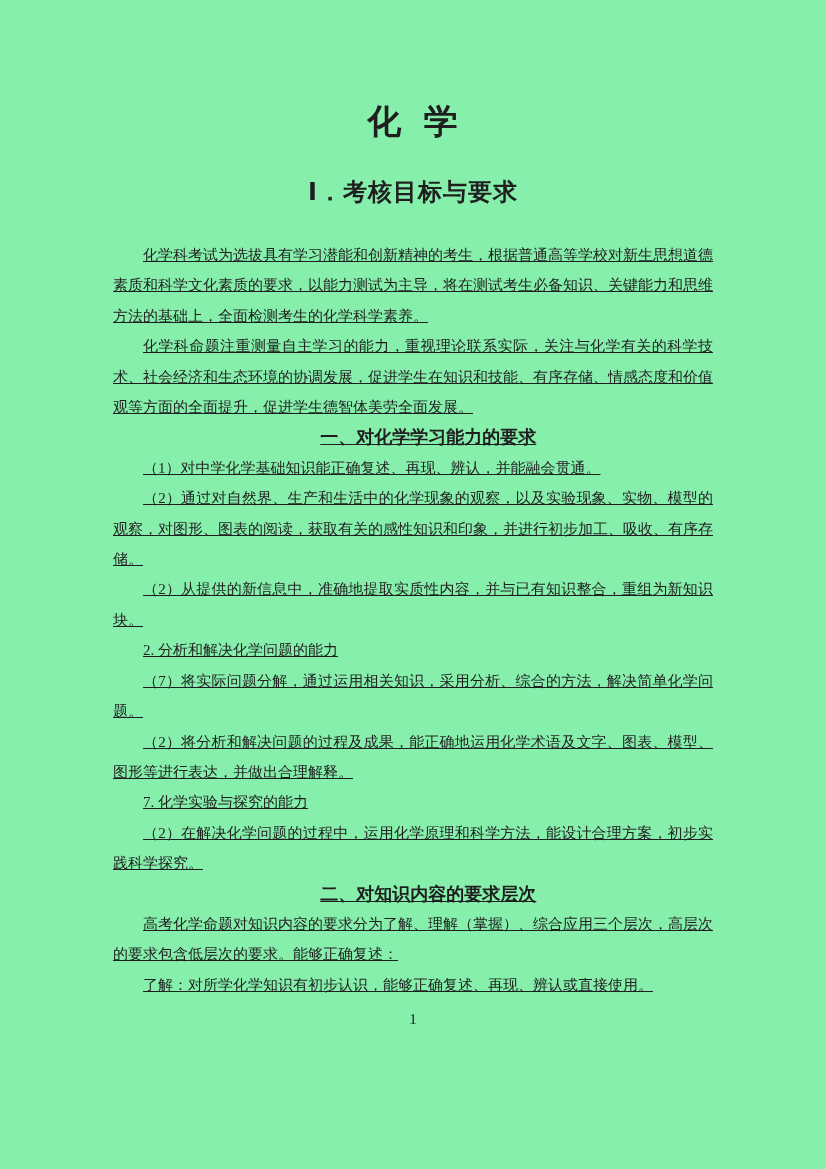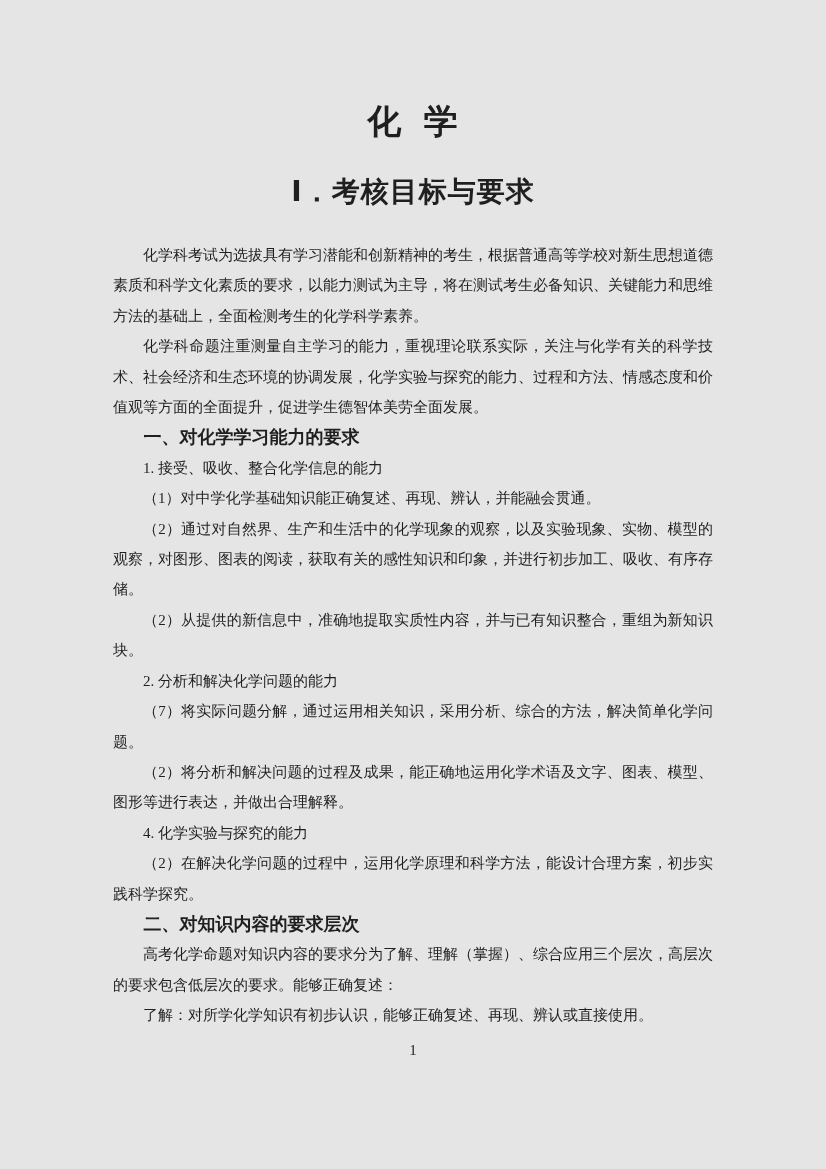--- a/index.html
+++ b/index.html
@@ -4,91 +4,91 @@
 <style>
   html, body {
     margin: 0;
     padding: 0;
     background: #ffffff;
   }
   .page {
     position: relative;
     width: 826px;
     height: 1169px;
-    background: #e5e5e5;
+    background: #86efac;
     overflow: hidden;
     color: #1f1f1f;
     font-family: "Liberation Serif", "DejaVu Serif", serif;
   }
   .doc-title {
     margin: 0;
     padding-top: 101px;
     text-align: center;
     font-size: 34px;
     line-height: 42px;
     font-weight: bold;
     word-spacing: 12px;
     letter-spacing: 1px;
   }
   .section-heading {
     margin: 33px 0 0 0;
     text-align: center;
-    font-size: 28px;
+    font-size: 24px;
     line-height: 32px;
     font-weight: bold;
     font-family: "Liberation Sans", "DejaVu Sans", sans-serif;
     letter-spacing: 1px;
   }
   .doc-body {
     width: 600px;
     margin: 32px auto 10px auto;
+    text-decoration: underline;
   }
   .doc-body p {
     margin: 0;
     font-size: 15px;
     line-height: 30.4px;
     text-align: justify;
     text-justify: inter-ideograph;
     text-indent: 2em;
     word-break: break-all;
   }
   .doc-body p.sub-heading {
     font-family: "Liberation Sans", "DejaVu Sans", sans-serif;
     font-weight: bold;
     font-size: 18px;
-    text-align: left;
+    text-align: center;
     text-indent: 1.7em;
   }
   .page-number {
     margin-top: 1px;
     text-align: center;
     font-size: 15px;
     line-height: 18px;
   }
 </style>
 </head>
 <body>
 
 <div class="page">
   <h1 class="doc-title">化 学</h1>
 
   <h2 class="section-heading">Ⅰ．考核目标与要求</h2>
 
   <div class="doc-body" id="doc-body">
       <p class="para">化学科考试为选拔具有学习潜能和创新精神的考生，根据普通高等学校对新生思想道德素质和科学文化素质的要求，以能力测试为主导，将在测试考生必备知识、关键能力和思维方法的基础上，全面检测考生的化学科学素养。</p>
-      <p class="para">化学科命题注重测量自主学习的能力，重视理论联系实际，关注与化学有关的科学技术、社会经济和生态环境的协调发展，化学实验与探究的能力、过程和方法、情感态度和价值观等方面的全面提升，促进学生德智体美劳全面发展。</p>
+      <p class="para">化学科命题注重测量自主学习的能力，重视理论联系实际，关注与化学有关的科学技术、社会经济和生态环境的协调发展，促进学生在知识和技能、有序存储、情感态度和价值观等方面的全面提升，促进学生德智体美劳全面发展。</p>
       <p class="sub-heading">一、对化学学习能力的要求</p>
-      <p class="para">1. 接受、吸收、整合化学信息的能力</p>
       <p class="para">（1）对中学化学基础知识能正确复述、再现、辨认，并能融会贯通。</p>
       <p class="para">（2）通过对自然界、生产和生活中的化学现象的观察，以及实验现象、实物、模型的观察，对图形、图表的阅读，获取有关的感性知识和印象，并进行初步加工、吸收、有序存储。</p>
       <p class="para">（2）从提供的新信息中，准确地提取实质性内容，并与已有知识整合，重组为新知识块。</p>
       <p class="para">2. 分析和解决化学问题的能力</p>
       <p class="para">（7）将实际问题分解，通过运用相关知识，采用分析、综合的方法，解决简单化学问题。</p>
       <p class="para">（2）将分析和解决问题的过程及成果，能正确地运用化学术语及文字、图表、模型、图形等进行表达，并做出合理解释。</p>
-      <p class="para">4. 化学实验与探究的能力</p>
+      <p class="para">7. 化学实验与探究的能力</p>
       <p class="para">（2）在解决化学问题的过程中，运用化学原理和科学方法，能设计合理方案，初步实践科学探究。</p>
       <p class="sub-heading">二、对知识内容的要求层次</p>
       <p class="para">高考化学命题对知识内容的要求分为了解、理解（掌握）、综合应用三个层次，高层次的要求包含低层次的要求。能够正确复述：</p>
       <p class="para">了解：对所学化学知识有初步认识，能够正确复述、再现、辨认或直接使用。</p>
     </div>
 
   <div class="page-number">1</div>
 </div>
 
 </body></html>

